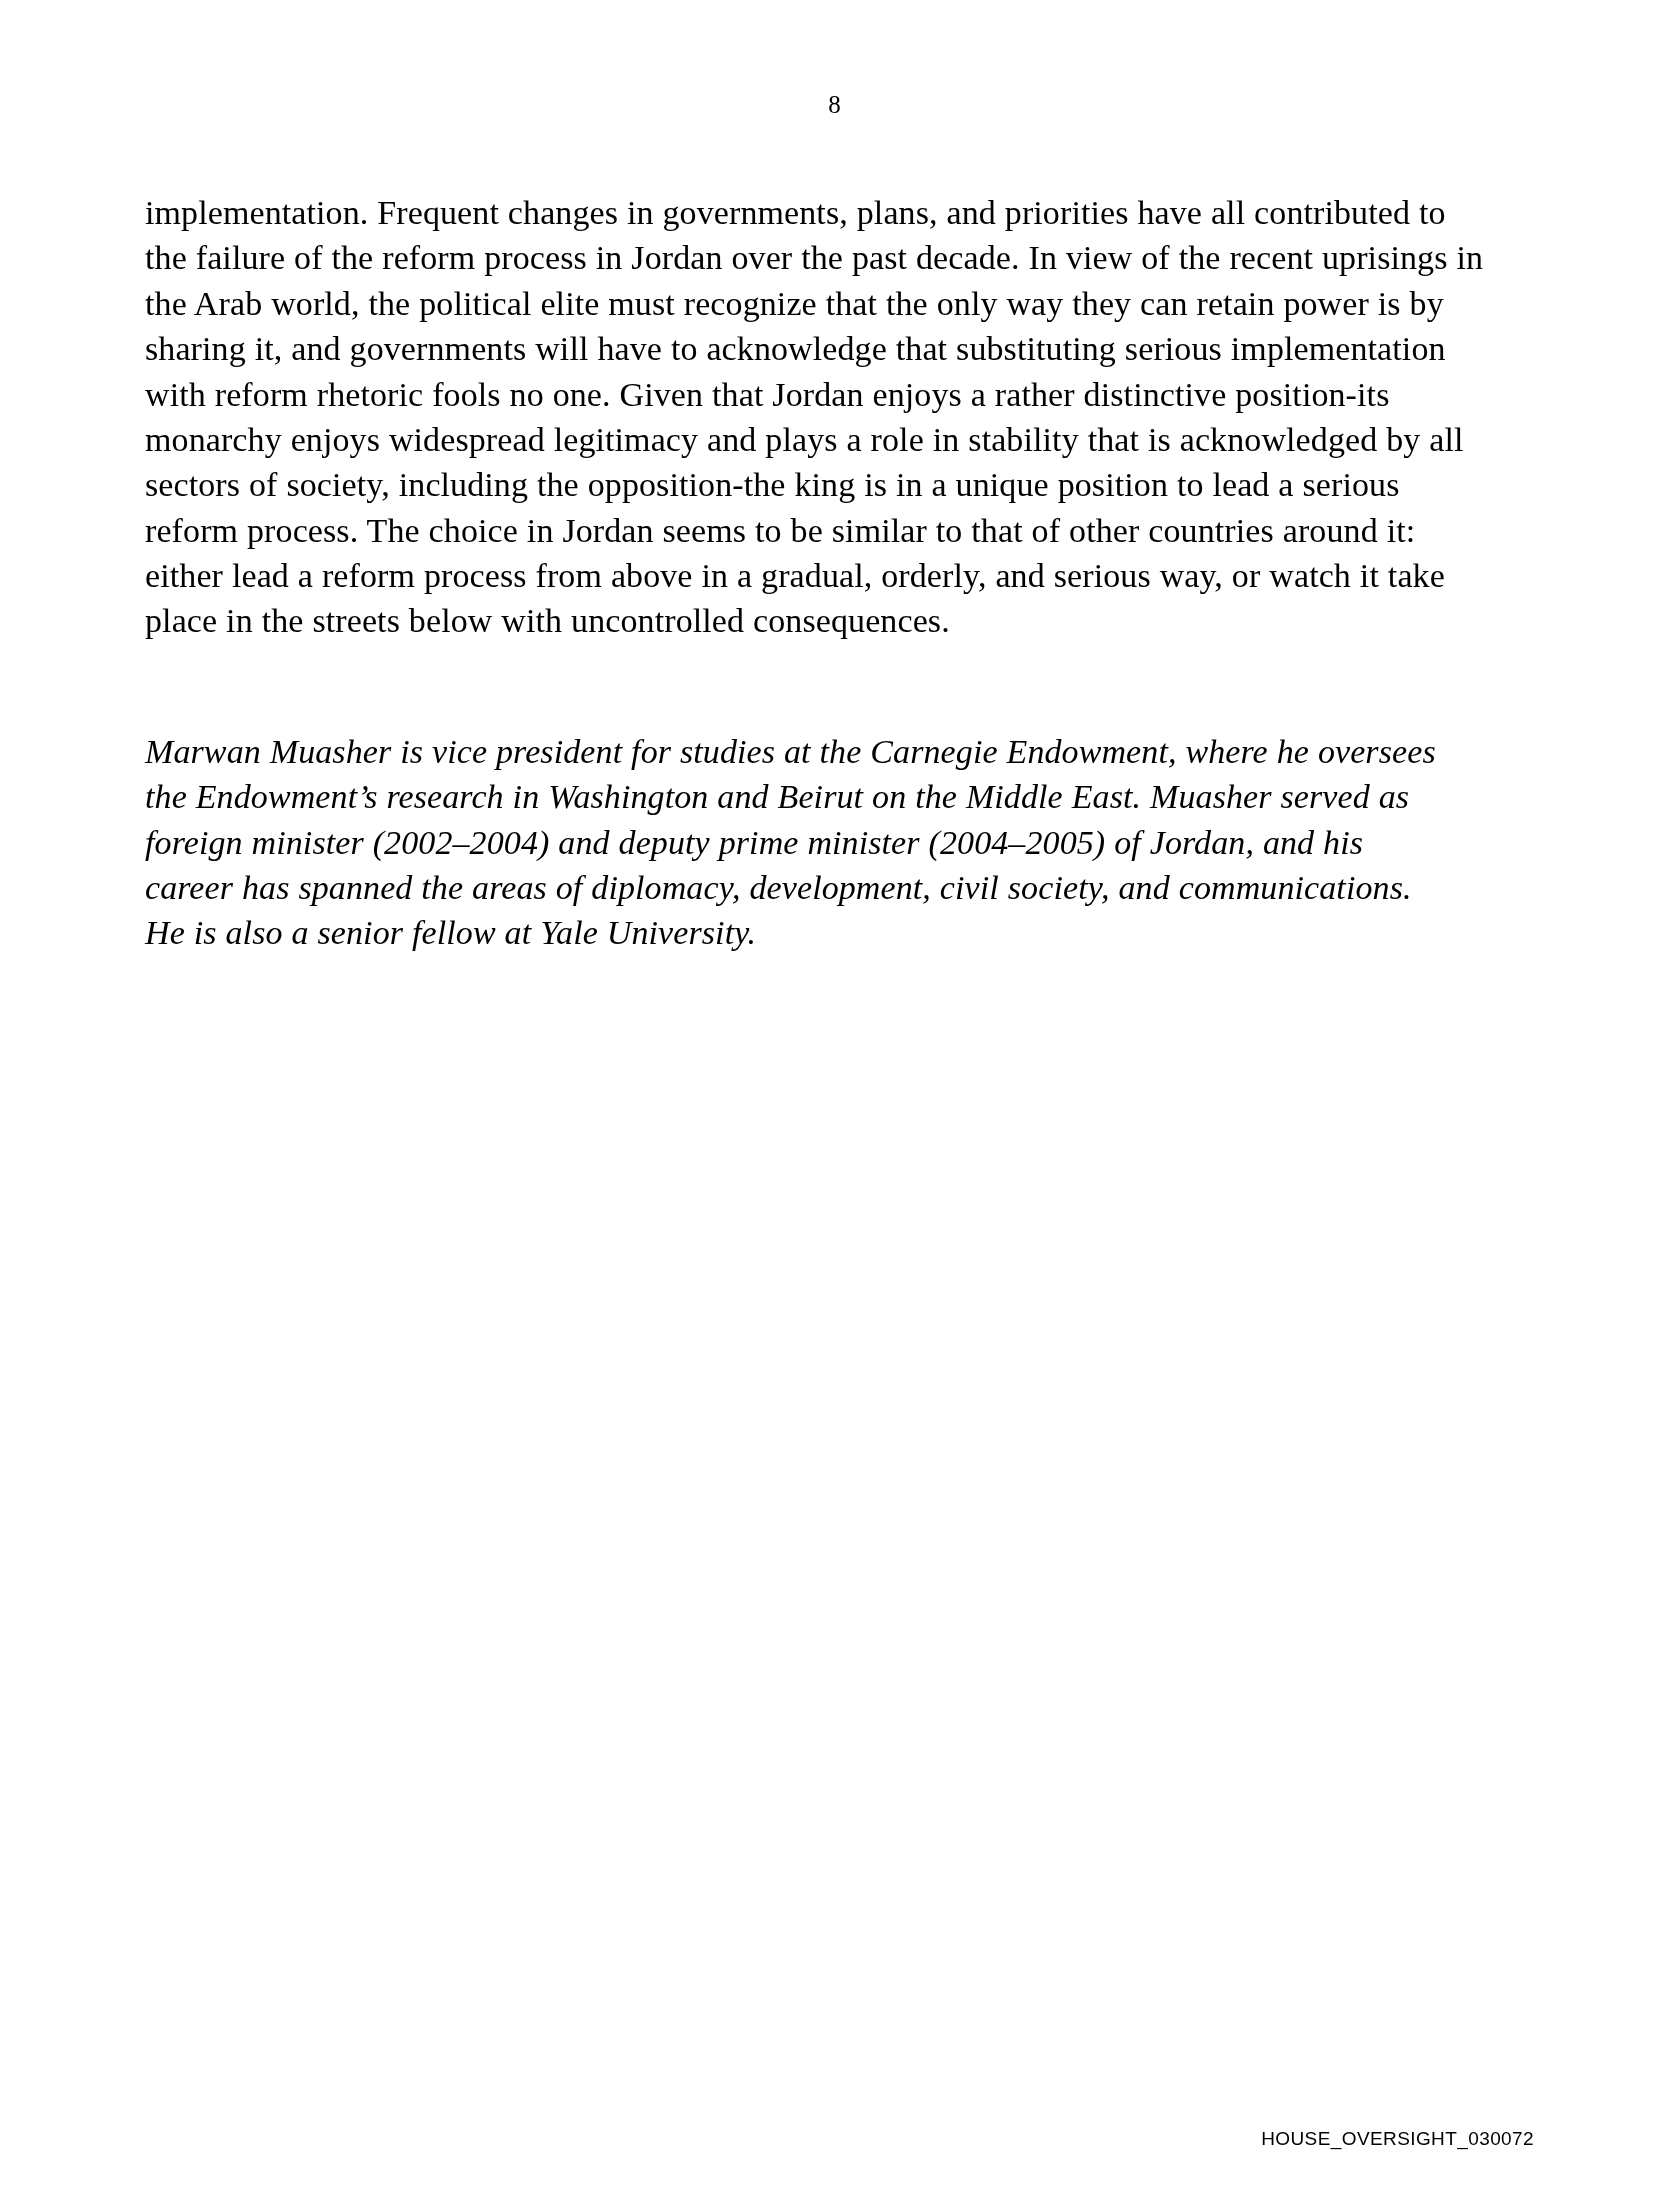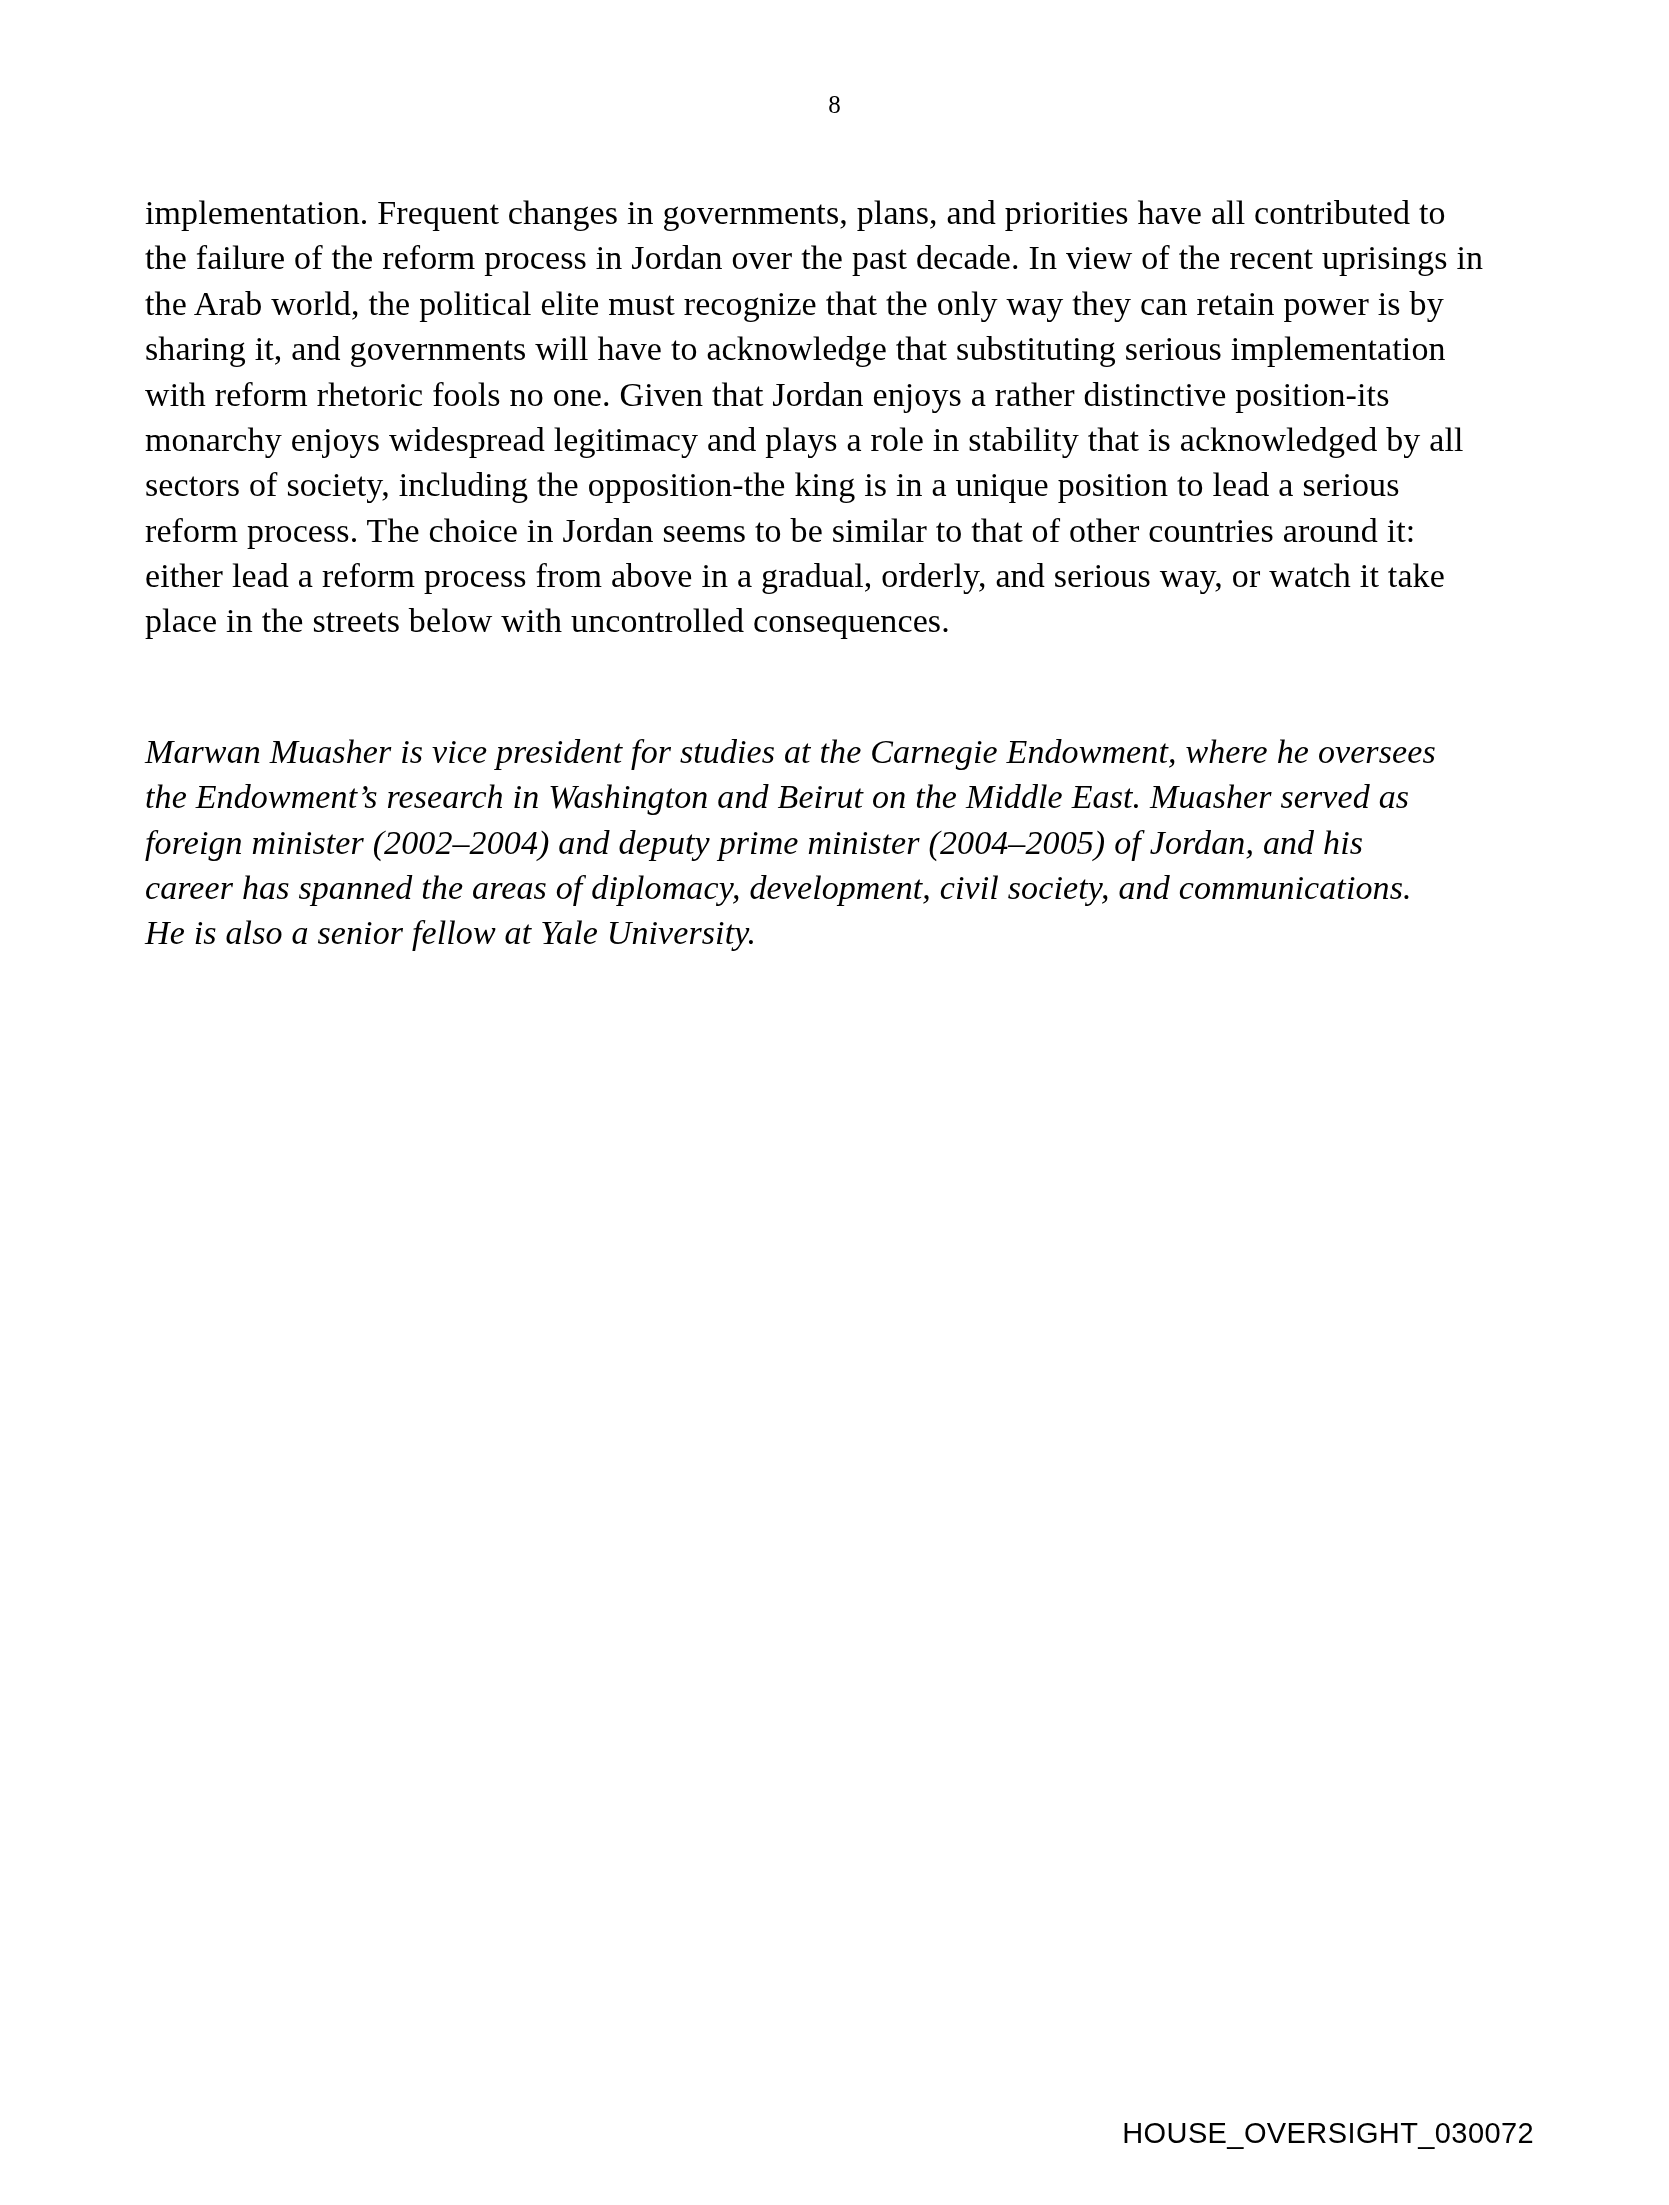--- a/index.html
+++ b/index.html
@@ -51,21 +51,21 @@
     font-style: italic;
     text-align: left;
     letter-spacing: 0.1px;
     word-spacing: 0.3px;
     max-width: 1296px;
   }
   .footer-stamp {
     position: absolute;
     bottom: 55px;
     right: 135px;
-    font-size: 29px;
+    font-size: 19px;
     letter-spacing: 0.4px;
     font-family: "Liberation Sans", sans-serif;
     white-space: nowrap;
   }
 </style>
 </head>
 <body>
 
 <div class="page">
 

